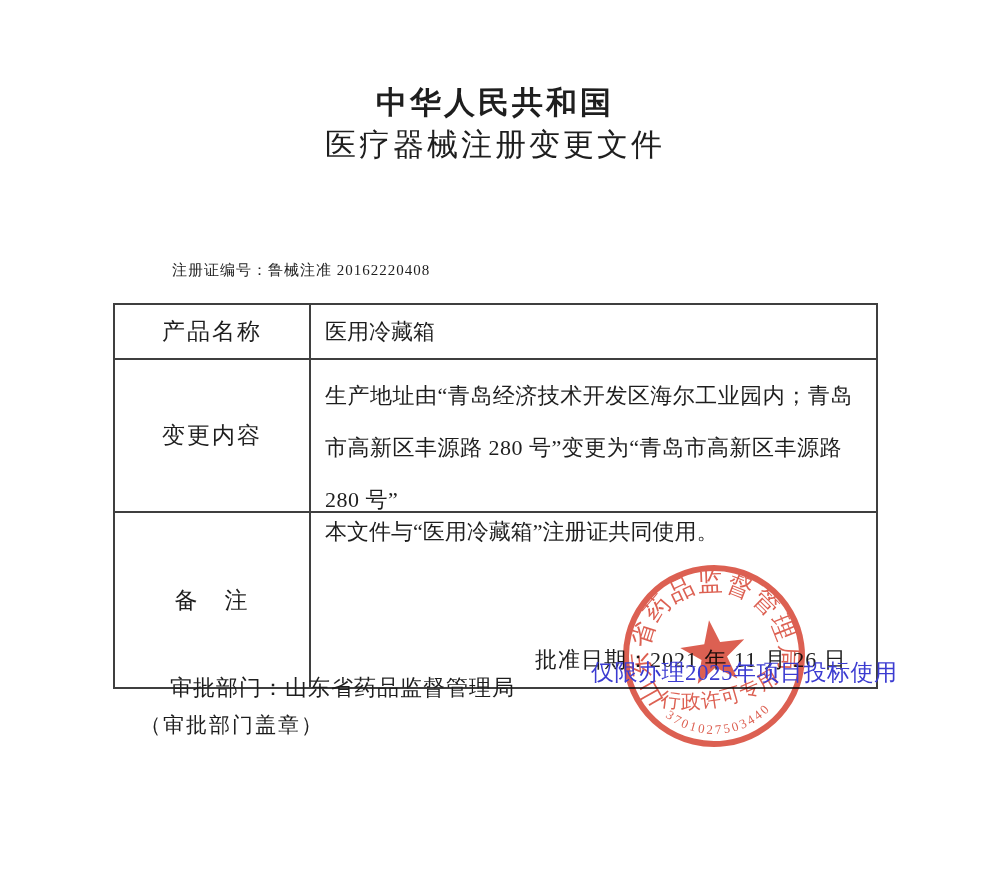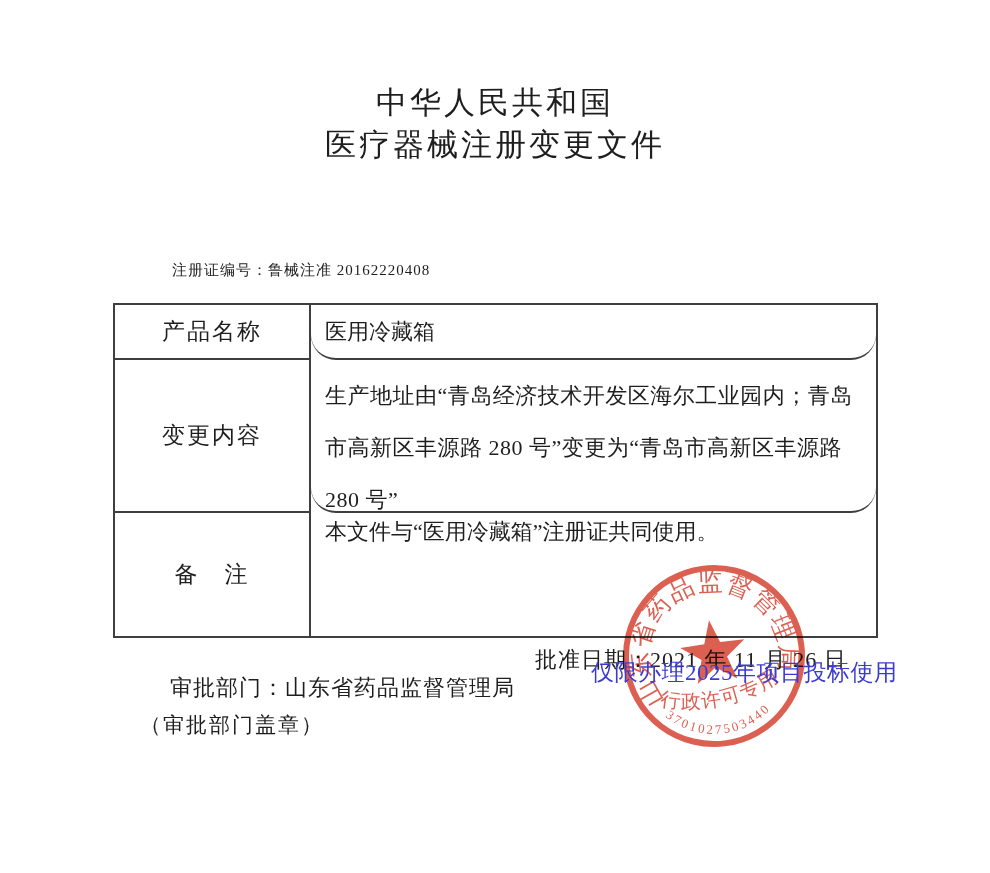--- a/index.html
+++ b/index.html
@@ -5,43 +5,43 @@
   * { margin: 0; padding: 0; box-sizing: border-box; }
   html, body { width: 990px; height: 873px; background: #ffffff; overflow: hidden; }
   body {
     position: relative;
     font-family: "Liberation Serif", "DejaVu Serif", serif;
     color: #1e1e1e;
   }
   .page { position: absolute; inset: 0; background: #ffffff; }
 
   .title-block { position: absolute; top: 86px; left: 0; width: 990px; text-align: center; }
-  .title-line1 { font-size: 31px; letter-spacing: 3px; line-height: 34px; }
+  .title-line1 { font-size: 31px; letter-spacing: 3px; line-height: 34px; font-weight: bold; }
   .title-line2 { font-size: 31px; letter-spacing: 3px; line-height: 34px; margin-top: 8px; }
 
   .reg-line {
     position: absolute; top: 261px; left: 172px;
     font-size: 15px; letter-spacing: 1px; white-space: nowrap;
   }
 
   .doc-table {
-    position: absolute; left: 113px; top: 303px; width: 765px; height: 335px;
+    position: absolute; left: 113px; top: 303px; width: 765px; height: 386px;
     border: 2px solid #3f3f3f;
     display: grid;
     grid-template-columns: 196px 1fr;
     grid-template-rows: 55px 153px 1fr;
   }
   .cell { border-right: 2px solid #3f3f3f; border-bottom: 2px solid #3f3f3f; }
   .cell.last-col { border-right: none; }
   .cell.last-row { border-bottom: none; }
   .label-cell {
     display: flex; align-items: center; justify-content: center;
     font-size: 23px; letter-spacing: 2px;
   }
-  .value-cell { font-size: 22px; padding: 0 14px; border-radius: 25px; }
+  .value-cell { font-size: 22px; padding: 0 14px; }
   .value-cell.single { display: flex; align-items: center; }
   .value-cell.multi { padding-top: 10px; line-height: 52px; letter-spacing: 0.5px; }
   .value-cell.topline { padding-top: 4px; line-height: 30px; }
 
   .footer-dept { position: absolute; top: 673px; left: 170px; font-size: 22px; letter-spacing: 1px; white-space: nowrap; }
   .footer-date { position: absolute; top: 645px; left: 535px; font-size: 22px; letter-spacing: 1px; white-space: nowrap; z-index: 5; }
   .footer-stamp-note { position: absolute; top: 711px; left: 140px; font-size: 21px; letter-spacing: 2px; white-space: nowrap; }
 
   .watermark {
     position: absolute; top: 657px; left: 591px;

